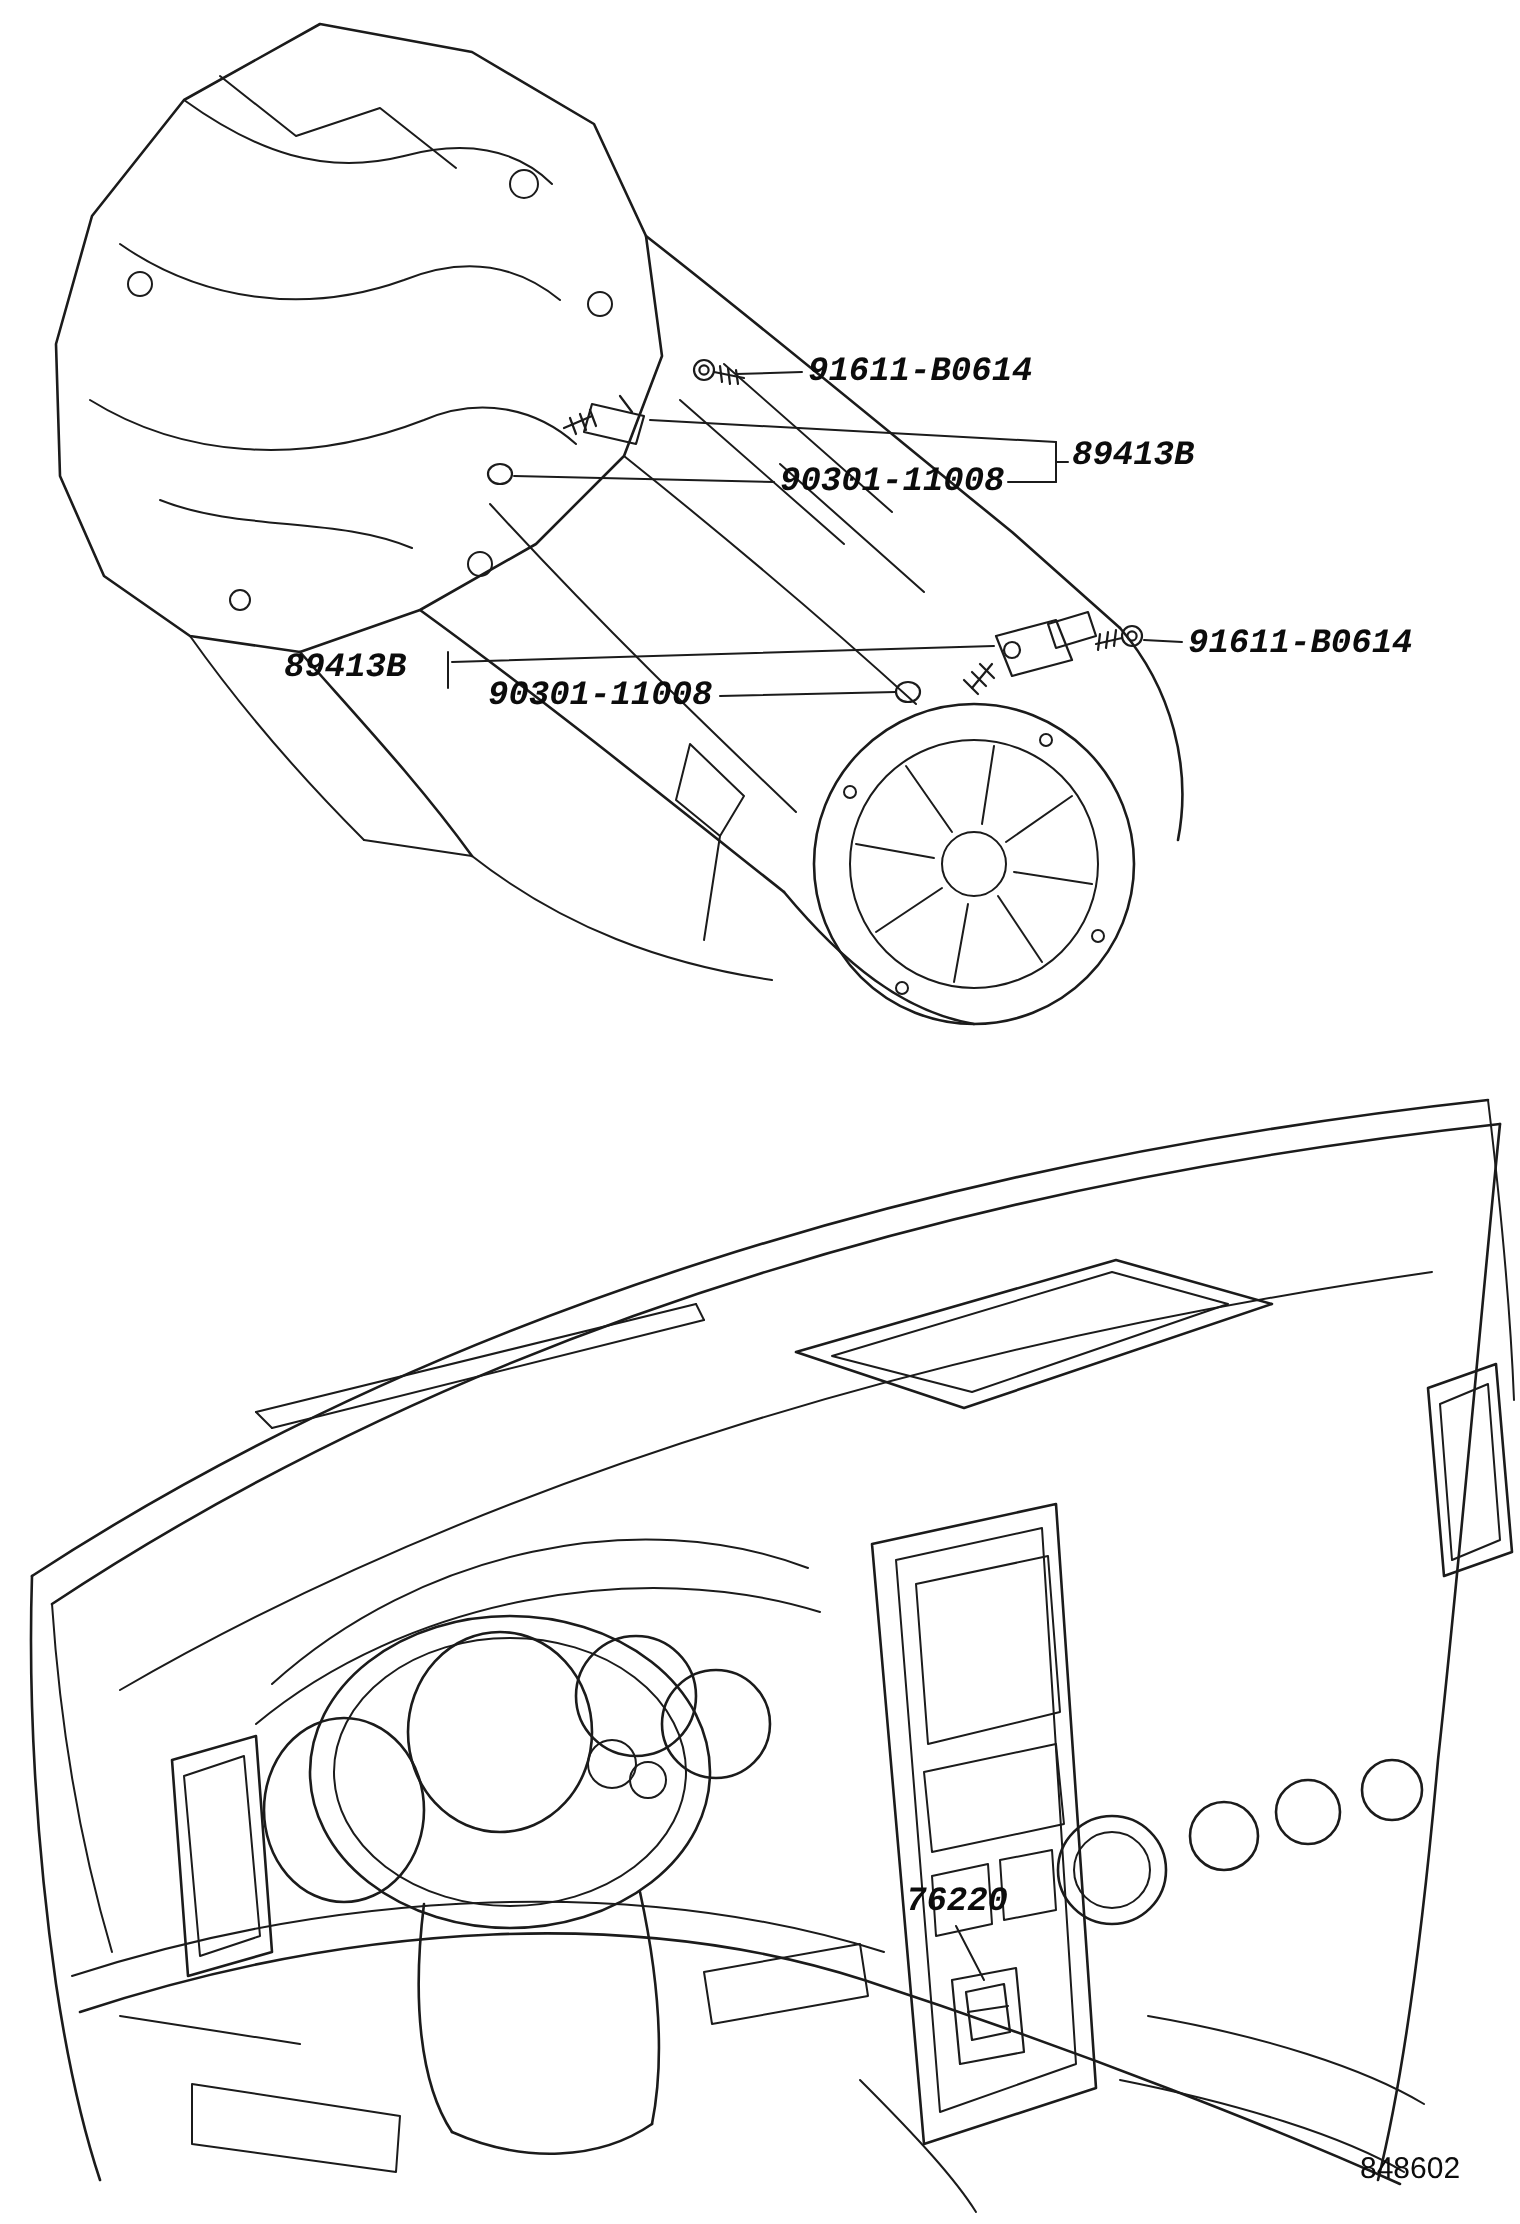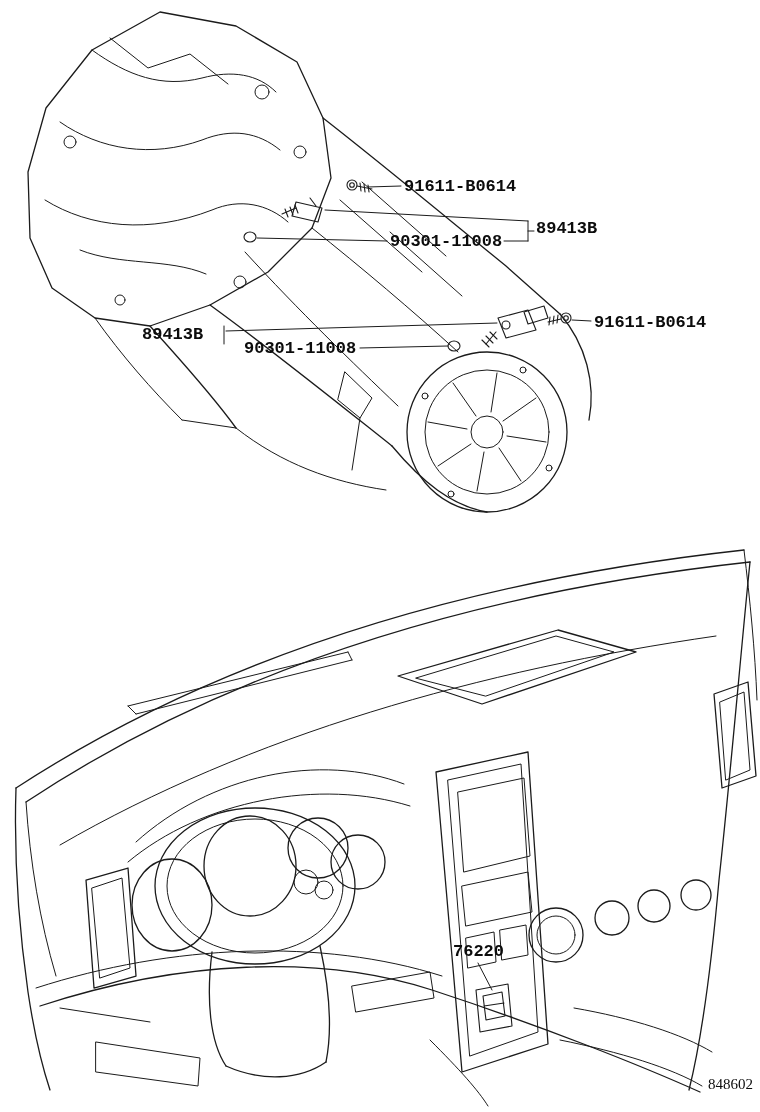--- a/index.html
+++ b/index.html
@@ -13,29 +13,29 @@
   .canvas svg{position:absolute;left:0;top:0;}
   .part-label{
     position:absolute;
     font-family:"Liberation Mono","DejaVu Sans Mono",monospace;
     font-weight:700;
     font-size:17px;
     line-height:20px;
     color:#0c0c0c;
     white-space:nowrap;
     letter-spacing:0px;
+    font-style:italic;
   }
   .diagram-code{
     position:absolute;
-    font-family:Liberation Serif, serif;
+    font-family:Liberation Sans, sans-serif;
     font-weight:400;
     font-size:15px;
     color:#0c0c0c;
     white-space:nowrap;
-    margin-left:28px;
   }
 </style>
 </head>
 <body>
 
 <div class="canvas">
 
   <svg width="760" height="1112" viewBox="0 0 760 1112" fill="none" stroke="#1b1b1b" stroke-width="1.3" stroke-linecap="round" stroke-linejoin="round">
 
     <g>

